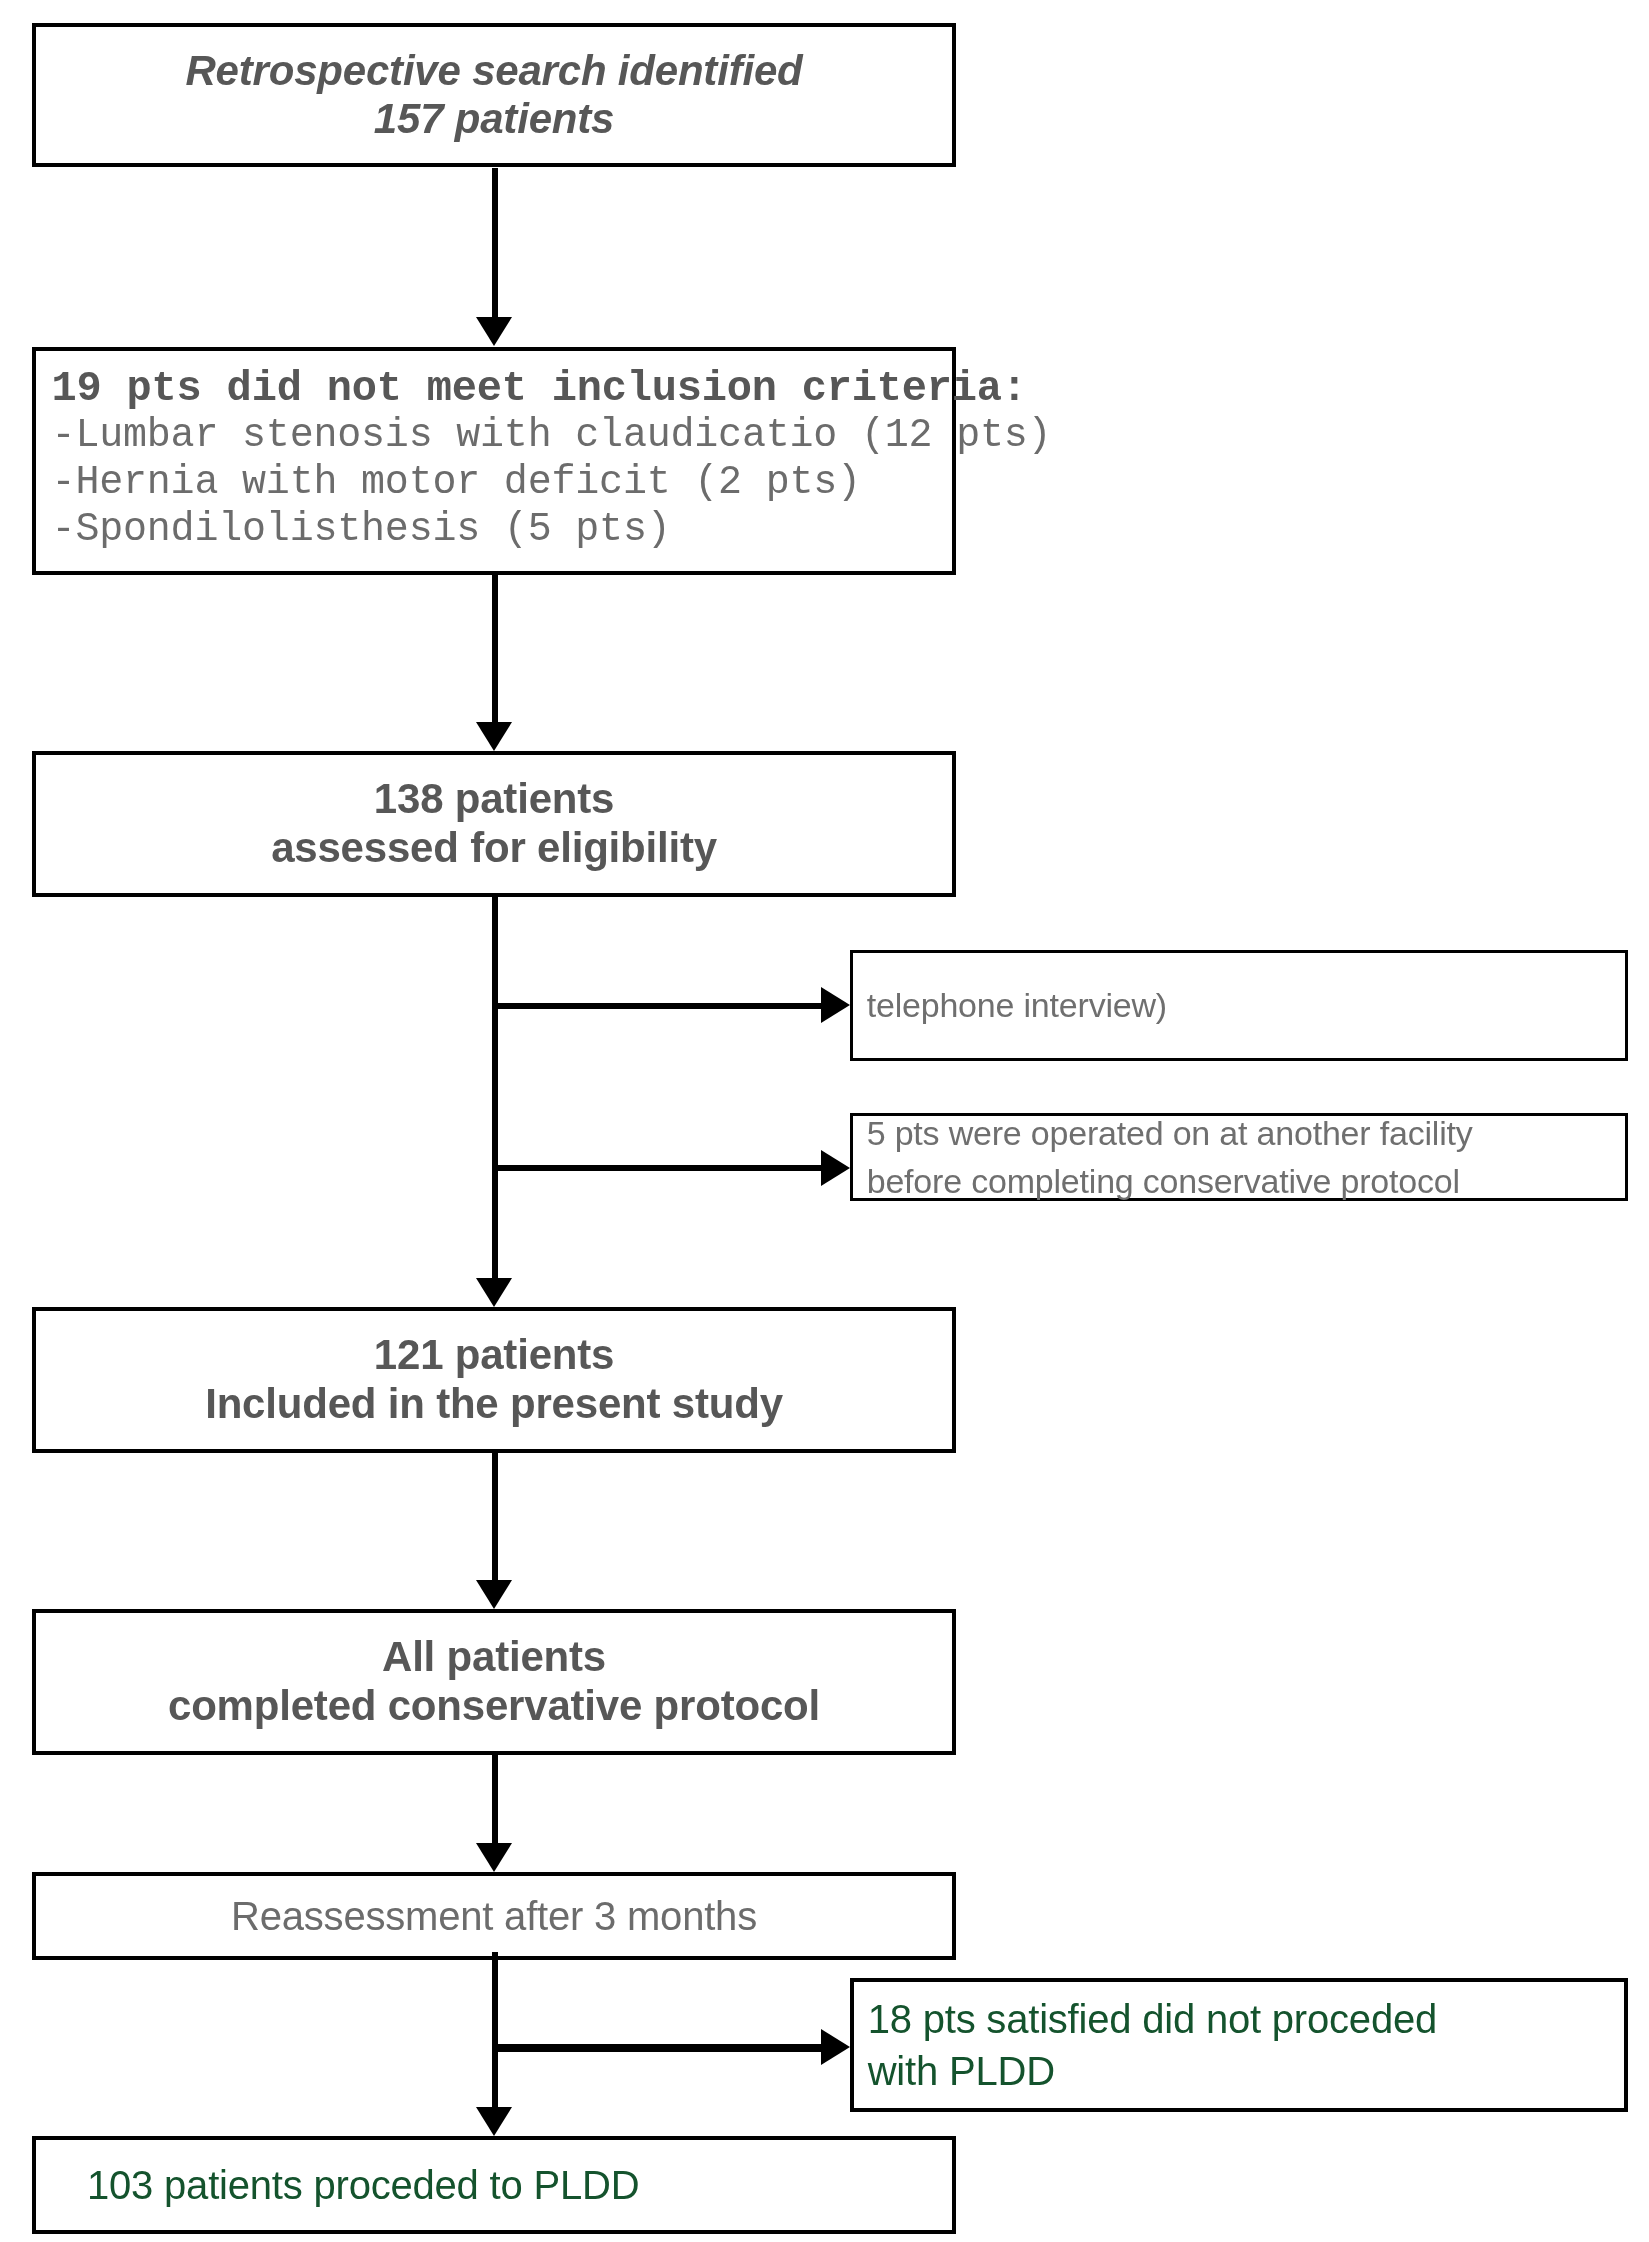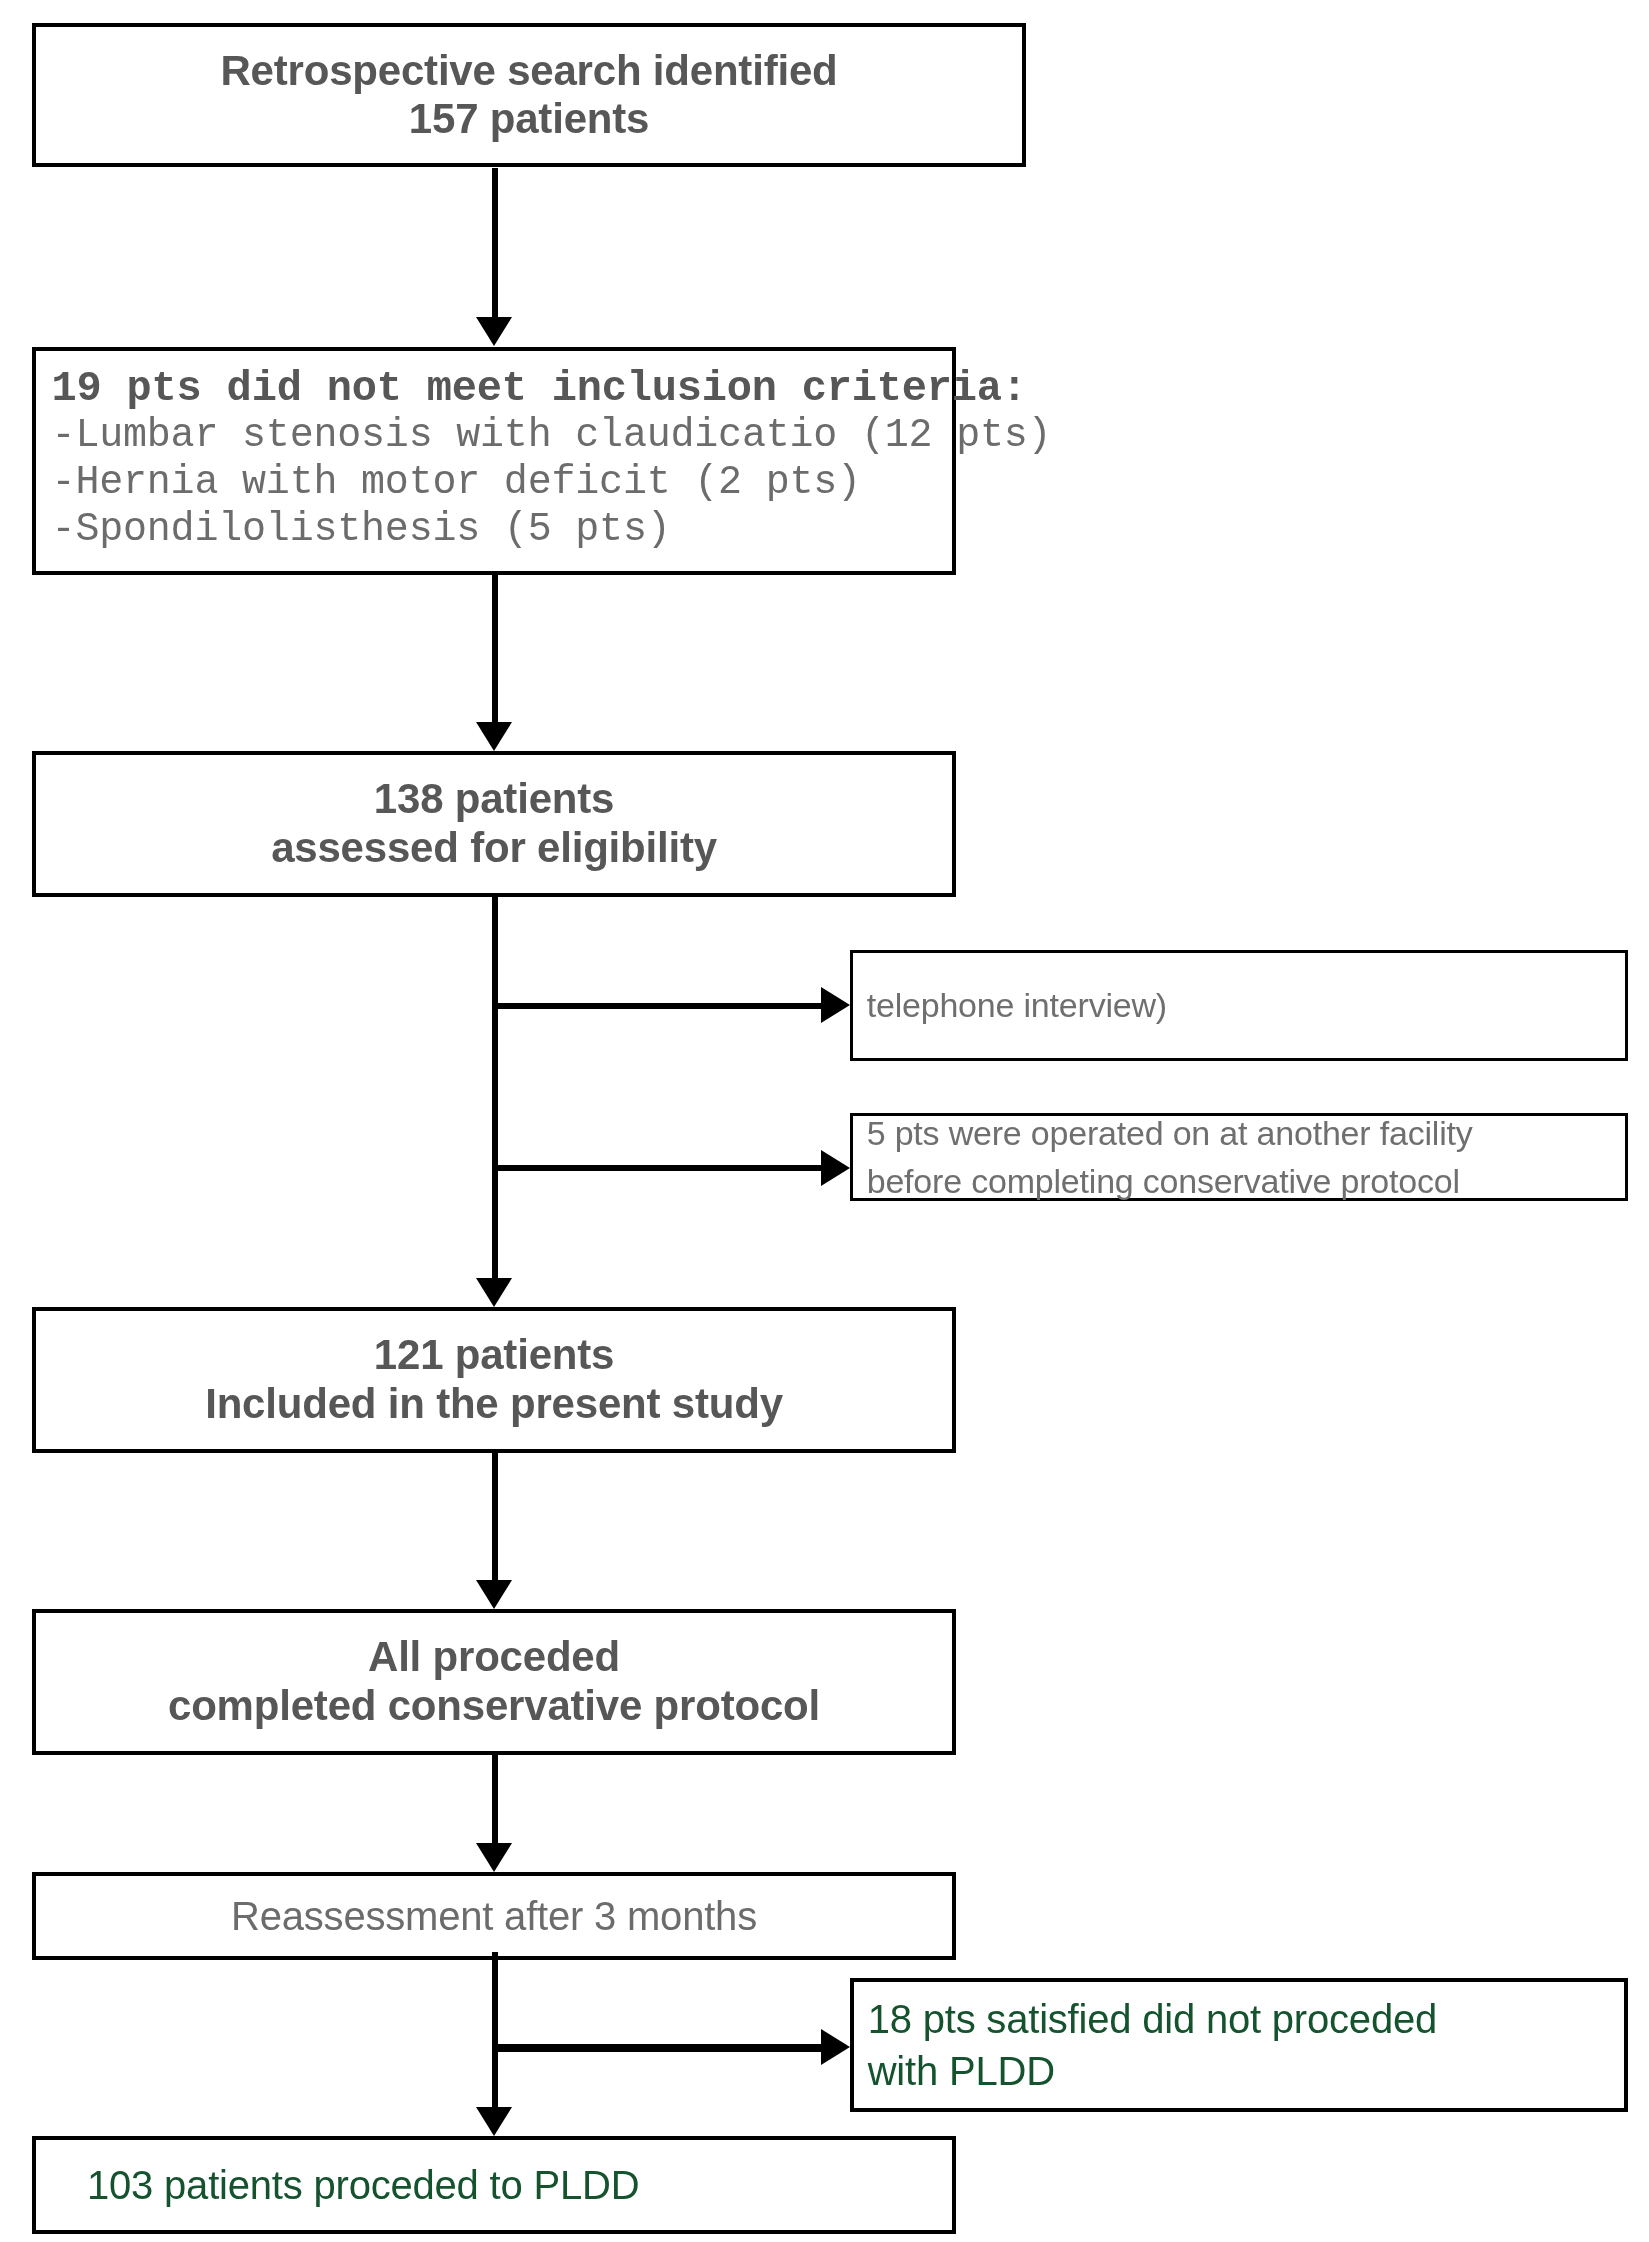--- a/index.html
+++ b/index.html
@@ -93,21 +93,21 @@
     border-top: 18.5px solid transparent;
     border-bottom: 18.5px solid transparent;
     border-left: 29px solid #000000;
   }
 </style>
 </head>
 <body>
 
 <div id="page">
 
-  <div class="node center" style="left:32px; top:23.4px; width:994px; height:144px;">
+  <div class="node center" style="left:32px; top:23.4px; width:924px; height:144px;font-style:italic;">
     <div class="line-bold">Retrospective search identified</div>
     <div class="line-bold">157 patients</div>
   </div>
 
   <div class="vline" style="left:492px; top:168px; height:151px;"></div>
   <div class="arrow-down" style="left:476px; top:317px;"></div>
 
   <div class="node left" style="left:32px; top:347px; width:924px; height:228px; justify-content:flex-start; padding-top:13.7px;font-family:Liberation Mono, monospace;">
     <div class="line-bold pad-l">19 pts did not meet inclusion criteria:</div>
     <div class="line-reg pad-l">-Lumbar stenosis with claudicatio (12 pts)</div>
@@ -143,21 +143,21 @@
 
   <div class="node center" style="left:32px; top:1307px; width:924px; height:146px;">
     <div class="line-bold">121 patients</div>
     <div class="line-bold">Included in the present study</div>
   </div>
 
   <div class="vline" style="left:492px; top:1453px; height:129px;"></div>
   <div class="arrow-down" style="left:476px; top:1580px;"></div>
 
   <div class="node center" style="left:32px; top:1609px; width:924px; height:146px;">
-    <div class="line-bold">All proceded</div>
+    <div class="line-bold">All patients</div>
     <div class="line-bold">completed conservative protocol</div>
   </div>
 
   <div class="vline" style="left:492px; top:1755px; height:90px;"></div>
   <div class="arrow-down" style="left:476px; top:1843px;"></div>
 
   <div class="node center" style="left:32px; top:1872px; width:924px; height:88px;">
     <div class="line-reg">Reassessment after 3 months</div>
   </div>
 

